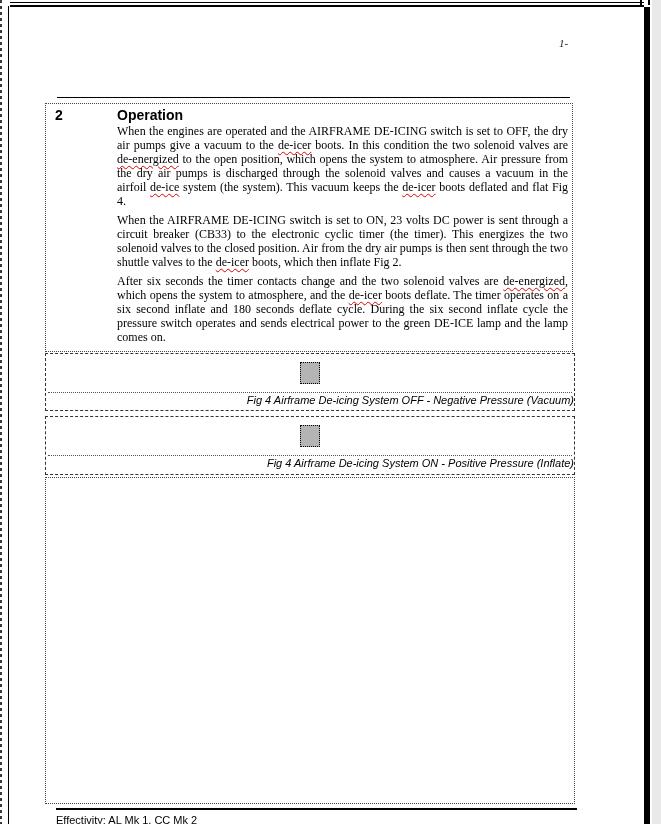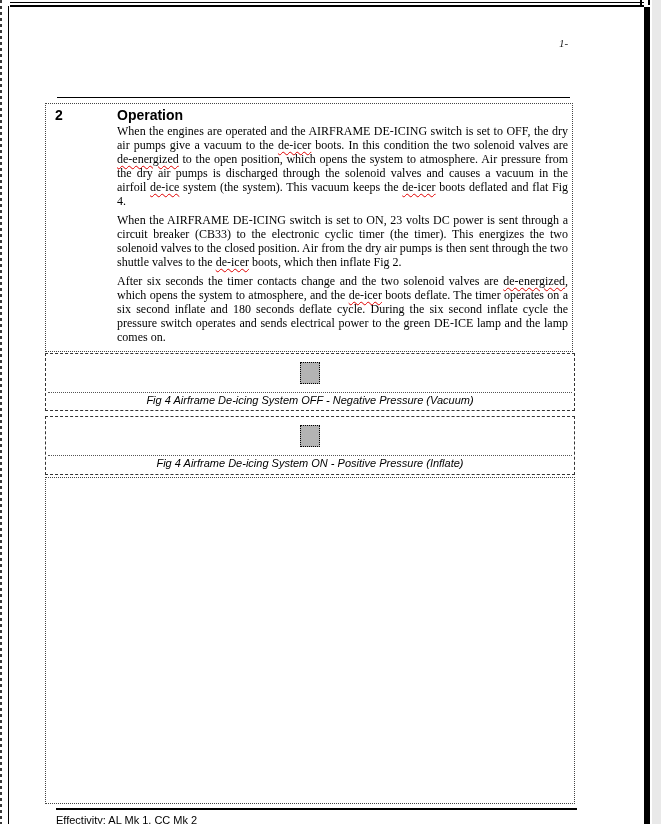--- a/index.html
+++ b/index.html
@@ -35,21 +35,21 @@
     text-decoration-color:#e00000; text-decoration-thickness:1px; text-underline-offset:2px; }
 
   
   .fig-frame { position:absolute; left:45px; width:530px; border:1px dashed #333;
     box-sizing:border-box; overflow:hidden; }
   .fig1 { top:353px; height:58px; }
   .fig2 { top:416px; height:59px; }
   .placeholder { width:20px; height:22px; margin:8px auto 0; background:#b4b4b4;
     border:1px dotted #000; box-sizing:border-box; }
   .fig-divider { height:0; border-top:1px dotted #555; margin:8px 2px 0; }
-  .fig-caption { text-align:center; font-style:italic; font-size:11px; margin-top:1px; }
+  .fig-caption { text-align:right; font-style:italic; font-size:11px; margin-top:1px; }
 
   
   .bottom-frame { position:absolute; left:45px; top:477px; width:530px; height:327px;
     border:1px dotted #444; box-sizing:border-box; }
 
   
   .footer-rule { position:absolute; left:56px; top:808px; width:521px; height:2px; background:#000; }
   .footer-text { position:absolute; left:56px; top:814px; font-size:11px; white-space:nowrap; }
 </style>
 </head>

